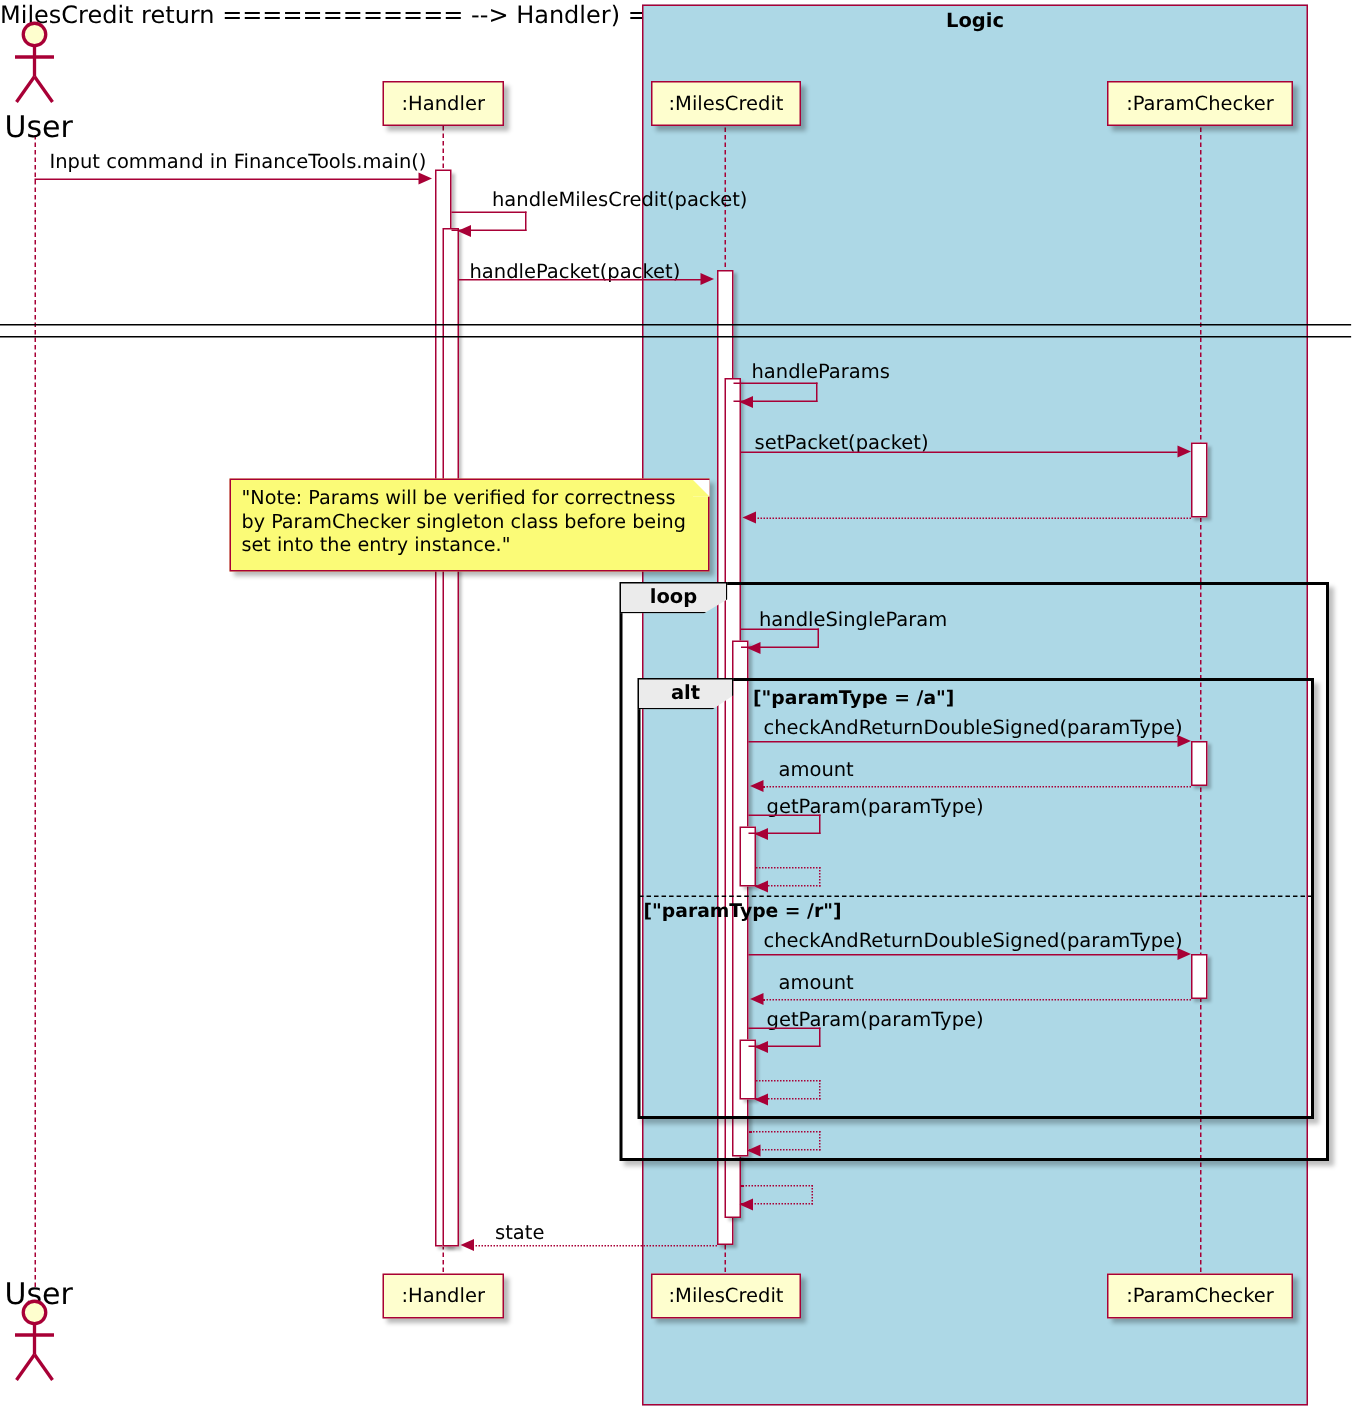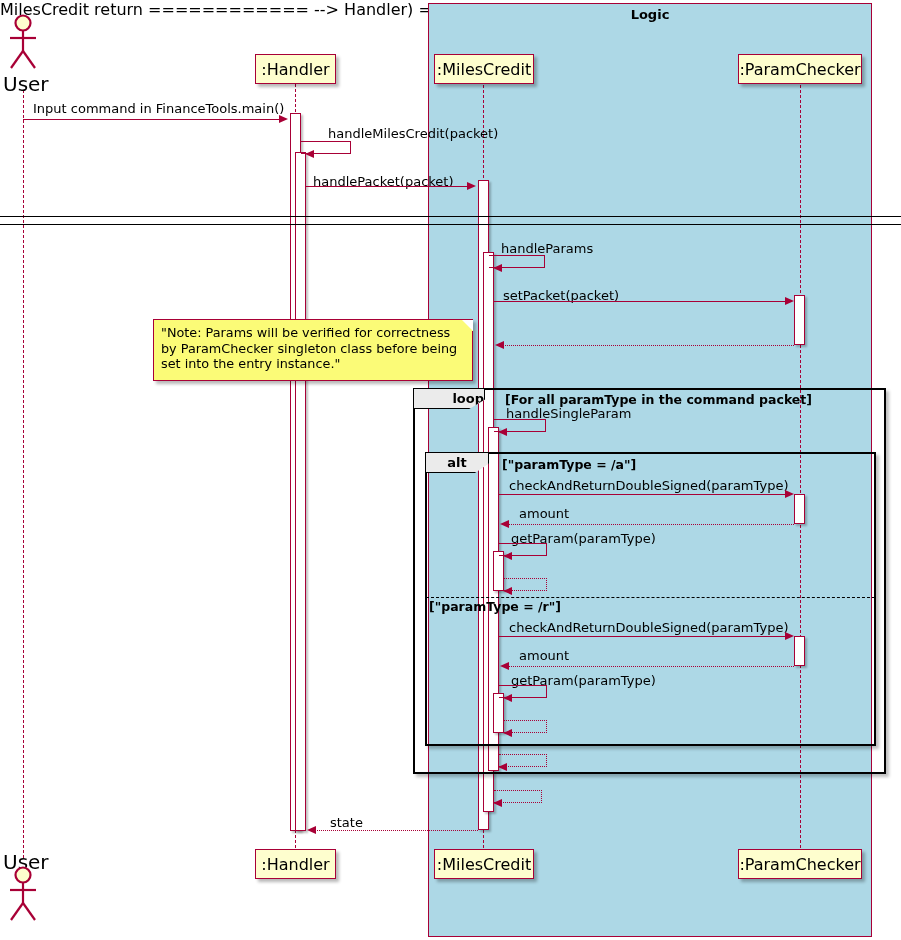--- a/index.html
+++ b/index.html
@@ -5,21 +5,21 @@
   html,body{margin:0;padding:0;background:#fff;}
   body{width:901px;height:940px;font-family:"DejaVu Sans","Liberation Sans",sans-serif;}
   #canvas{position:relative;width:901px;height:940px;overflow:hidden;background:#fff;}
 
   .abs{position:absolute;}
 
   
   .pbox{
     position:absolute;background:#FEFECE;border:1.5px solid #A80036;
     box-shadow:3px 3px 3px rgba(0,0,0,.28);
-    font-size:16px;color:#000;text-align:center;
+    font-size:13px;color:#000;text-align:center;
     display:flex;align-items:center;justify-content:center;
     white-space:nowrap;box-sizing:border-box;
   }
 
   
   .actor-label{position:absolute;font-size:20px;color:#000;white-space:nowrap;}
 
   
   .lifeline{position:absolute;width:0;border-left:1.5px dashed #A80036;}
 
@@ -185,24 +185,23 @@
    MilesCredit return ============ --&gt;
   <div class="msgline dotted" style="left:503px;top:345px;width:291px;"></div>
   <div class="arrowL" style="left:495px;top:340.5px;"></div>
 
   
   <div class="note" style="left:153px;top:319px;width:320px;height:62px;"><span>"Note: Params will be verified for correctness by ParamChecker singleton class before being set into the entry instance."</span></div>
   <div class="note-fold" style="left:462px;top:320px;"></div>
 
   
   <div class="frag" style="left:413px;top:388px;width:473px;height:386px;"></div>
-  <div class="fraglabelbox" style="left:413px;top:388px;width:72px;height:21px;justify-content:flex-end;">
+  <div class="fraglabelbox" style="left:413px;top:388px;width:72px;height:21px;">
     <span>loop</span>
   </div>
-  <div class="fragcond" style="left:505px;top:392px;">[For all paramType in the command packet]</div>
 
   
   <div class="msglabel" style="left:506px;top:406px;">handleSingleParam</div>
   <div class="selfmsg" style="left:494px;top:419px;width:52px;height:13px;"></div>
   <div class="arrowL" style="left:498px;top:427.5px;"></div>
 
   
   <div class="frag" style="left:425px;top:452px;width:451px;height:294px;"></div>
   <div class="fraglabelbox" style="left:425px;top:452px;width:64px;height:21px;">
     <span>alt</span>

